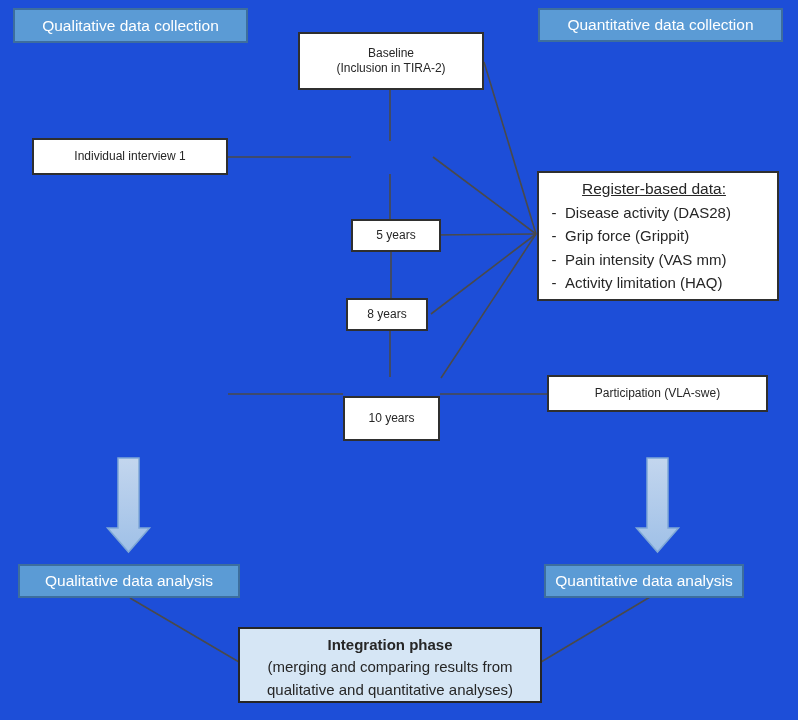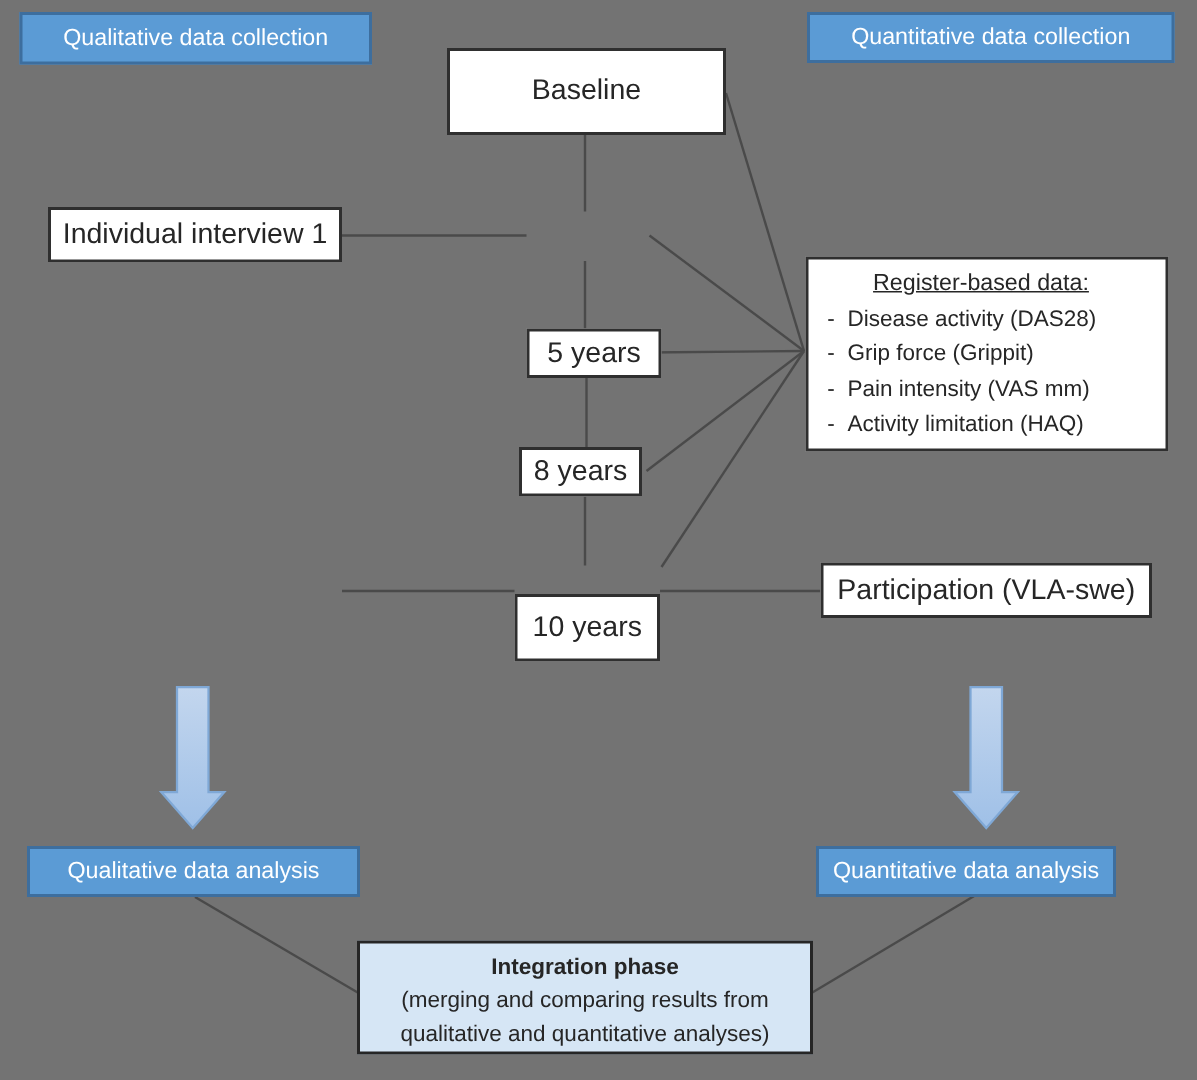--- a/index.html
+++ b/index.html
@@ -1,19 +1,19 @@
 <!DOCTYPE html>
 <html><head>
 <meta charset="utf-8">
 <style>
   html,body{margin:0;padding:0;background:#ffffff;}
   .fig{
     position:relative;
     width:798px;height:720px;
-    background:#737373;
+    background:#1d4ed8;
     font-family:"Liberation Sans", sans-serif;
     color:#262626;
     overflow:hidden;
   }
   .fig svg.wires{position:absolute;left:0;top:0;width:798px;height:720px;}
 
   
   .chip{
     position:absolute;
     box-sizing:border-box;
@@ -27,21 +27,21 @@
   }
 
   
   .wbox{
     position:absolute;
     box-sizing:border-box;
     background:#ffffff;
     border:2px solid #2F2F2F;
     display:flex;flex-direction:column;align-items:center;justify-content:center;
     text-align:center;
-    font-size:19px;
+    font-size:12px;
     line-height:1.25;
     color:#262626;
   }
 
   
   .register{
     align-items:stretch;justify-content:flex-start;
     padding:4px 12px 4px 4px;
     font-size:15px;
     line-height:1.55;
@@ -99,20 +99,21 @@
 
     <path d="M118 458 H139 V528 H149.5 L128.5 552 L107.5 528 H118 Z" fill="url(#arrowGrad)" stroke="#7FA8D6" stroke-width="1.5"></path>
     <path d="M647 458 H668 V528 H678.5 L657.5 552 L636.5 528 H647 Z" fill="url(#arrowGrad)" stroke="#7FA8D6" stroke-width="1.5"></path>
   </svg>
 
   <div class="chip" style="left:13px;top:8px;width:235px;height:35px">Qualitative data collection</div>
   <div class="chip" style="left:538px;top:8px;width:245px;height:34px">Quantitative data collection</div>
 
   <div class="wbox" style="left:298px;top:32px;width:186px;height:58px">
     <div>Baseline</div>
+    <div>(Inclusion in TIRA-2)</div>
   </div>
 
   <div class="wbox" style="left:32px;top:138px;width:196px;height:37px">Individual interview 1</div>
 
   <div class="wbox" style="left:351px;top:219px;width:90px;height:33px">5 years</div>
   <div class="wbox" style="left:346px;top:298px;width:82px;height:33px">8 years</div>
   <div class="wbox" style="left:343px;top:396px;width:97px;height:45px">10 years</div>
 
   <div class="wbox register" style="left:537px;top:171px;width:242px;height:130px">
     <div class="reg-title">Register-based data:</div>

